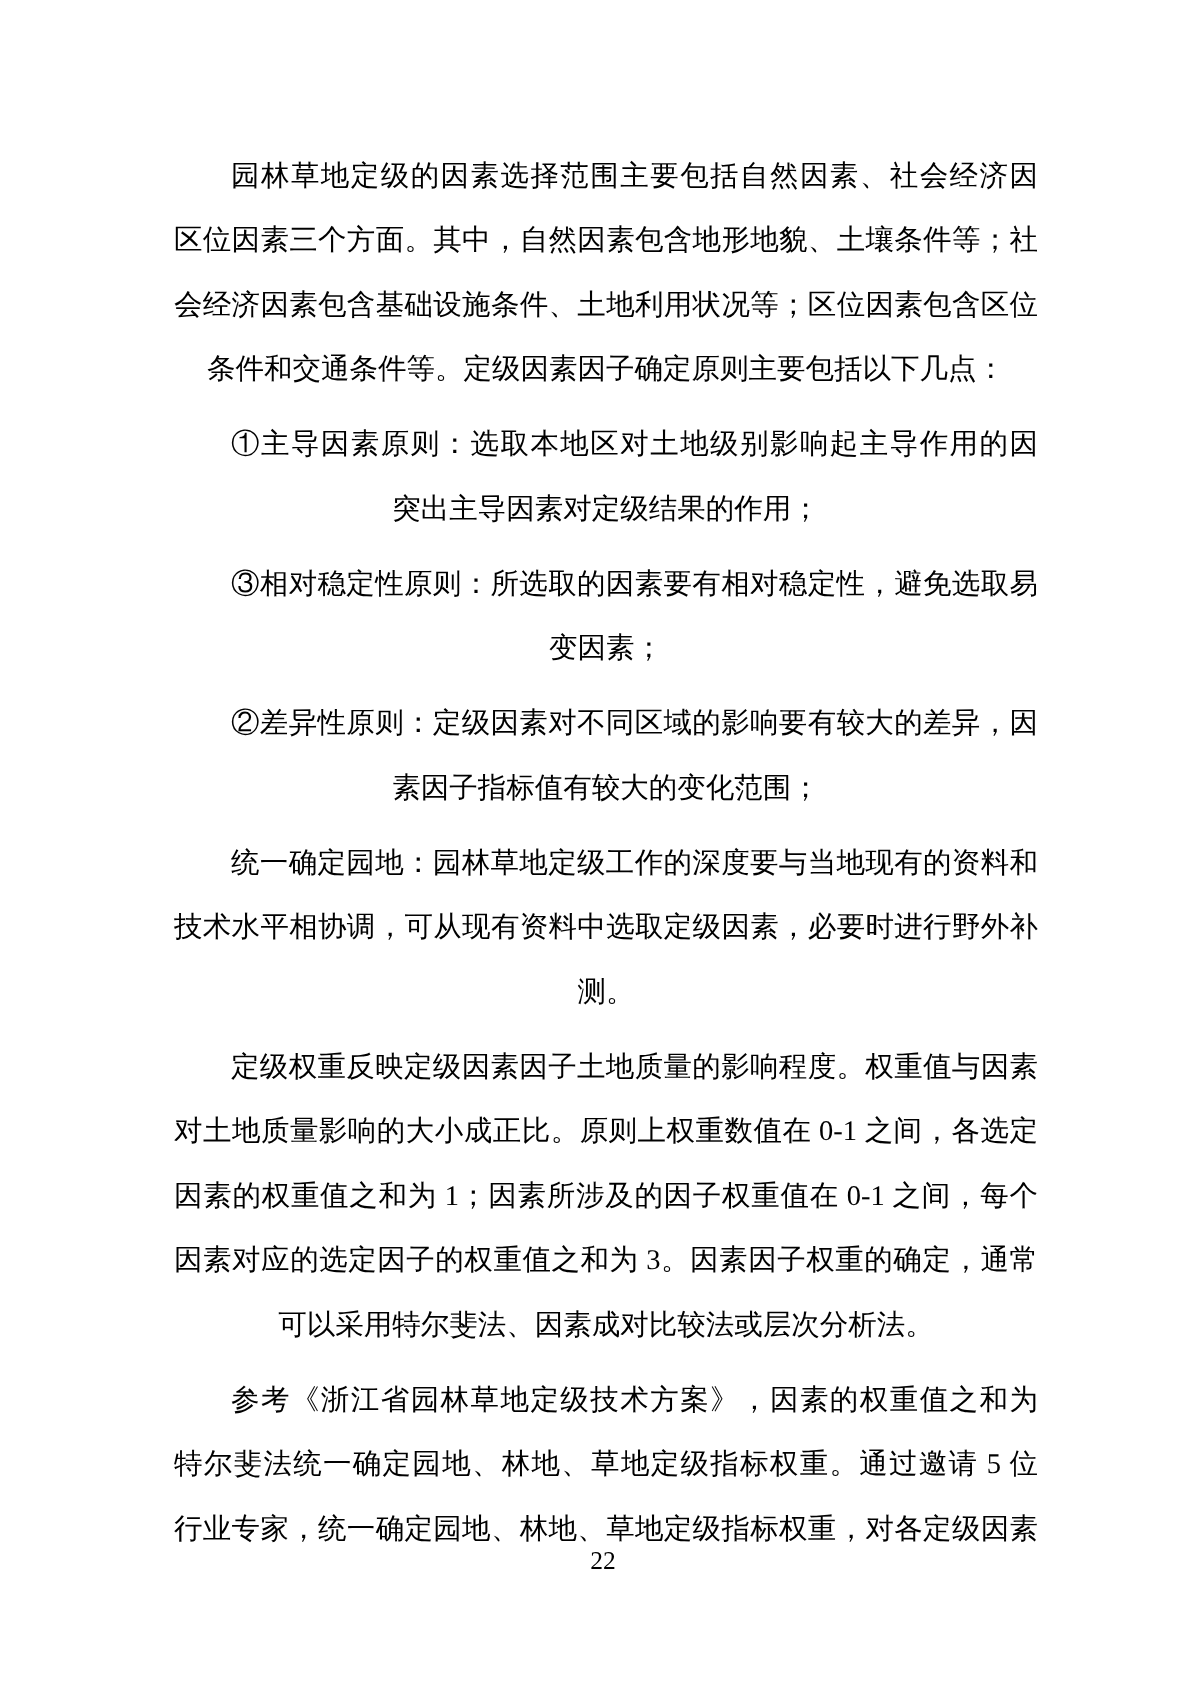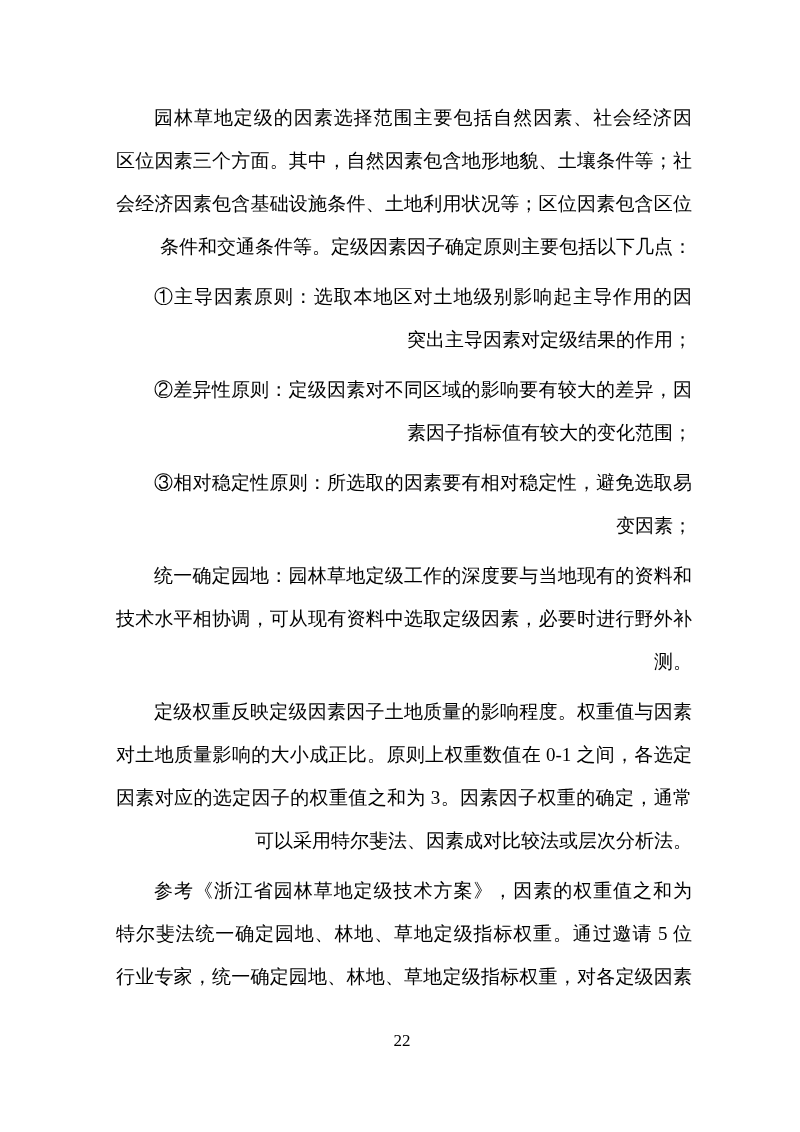--- a/index.html
+++ b/index.html
@@ -26,21 +26,21 @@
     width: 576px;
     font-size: 19px;
     line-height: 43px;
   }
   .para { margin: 0; }
   .para + .para { margin-top: 7px; }
   .text-line {
     height: 43px;
     overflow: hidden;
     white-space: nowrap;
-    text-align: right;
+    text-align: center;
   }
   .text-line.justified {
     white-space: normal;
     text-align: justify;
     text-align-last: justify;
   }
   .text-line.indent {
     text-indent: 2em;
   }
   .page-footer {
@@ -62,35 +62,36 @@
         <div class="text-line justified indent">园林草地定级的因素选择范围主要包括自然因素、社会经济因素、</div>
         <div class="text-line justified">区位因素三个方面。其中，自然因素包含地形地貌、土壤条件等；社</div>
         <div class="text-line justified">会经济因素包含基础设施条件、土地利用状况等；区位因素包含区位</div>
         <div class="text-line">条件和交通条件等。定级因素因子确定原则主要包括以下几点：</div>
       </div>
       <div class="para">
         <div class="text-line justified indent">①主导因素原则：选取本地区对土地级别影响起主导作用的因素，</div>
         <div class="text-line">突出主导因素对定级结果的作用；</div>
       </div>
       <div class="para">
+        <div class="text-line justified indent">③相对稳定性原则：所选取的因素要有相对稳定性，避免选取易</div>
+        <div class="text-line">变因素；</div>
+      </div>
+      <div class="para">
         <div class="text-line justified indent">②差异性原则：定级因素对不同区域的影响要有较大的差异，因</div>
         <div class="text-line">素因子指标值有较大的变化范围；</div>
-      </div>
-      <div class="para">
-        <div class="text-line justified indent">③相对稳定性原则：所选取的因素要有相对稳定性，避免选取易</div>
-        <div class="text-line">变因素；</div>
       </div>
       <div class="para">
         <div class="text-line justified indent">统一确定园地：园林草地定级工作的深度要与当地现有的资料和</div>
         <div class="text-line justified">技术水平相协调，可从现有资料中选取定级因素，必要时进行野外补</div>
         <div class="text-line">测。</div>
       </div>
       <div class="para">
         <div class="text-line justified indent">定级权重反映定级因素因子土地质量的影响程度。权重值与因素</div>
         <div class="text-line justified">对土地质量影响的大小成正比。原则上权重数值在 0-1 之间，各选定</div>
+        <div class="text-line justified">因素的权重值之和为 1；因素所涉及的因子权重值在 0-1 之间，每个</div>
         <div class="text-line justified">因素对应的选定因子的权重值之和为 3。因素因子权重的确定，通常</div>
         <div class="text-line">可以采用特尔斐法、因素成对比较法或层次分析法。</div>
       </div>
       <div class="para">
         <div class="text-line justified indent">参考《浙江省园林草地定级技术方案》，因素的权重值之和为</div>
         <div class="text-line justified">特尔斐法统一确定园地、林地、草地定级指标权重。通过邀请 5 位</div>
         <div class="text-line justified">行业专家，统一确定园地、林地、草地定级指标权重，对各定级因素</div>
       </div>
     </section>
   <div class="page-footer">22</div>

